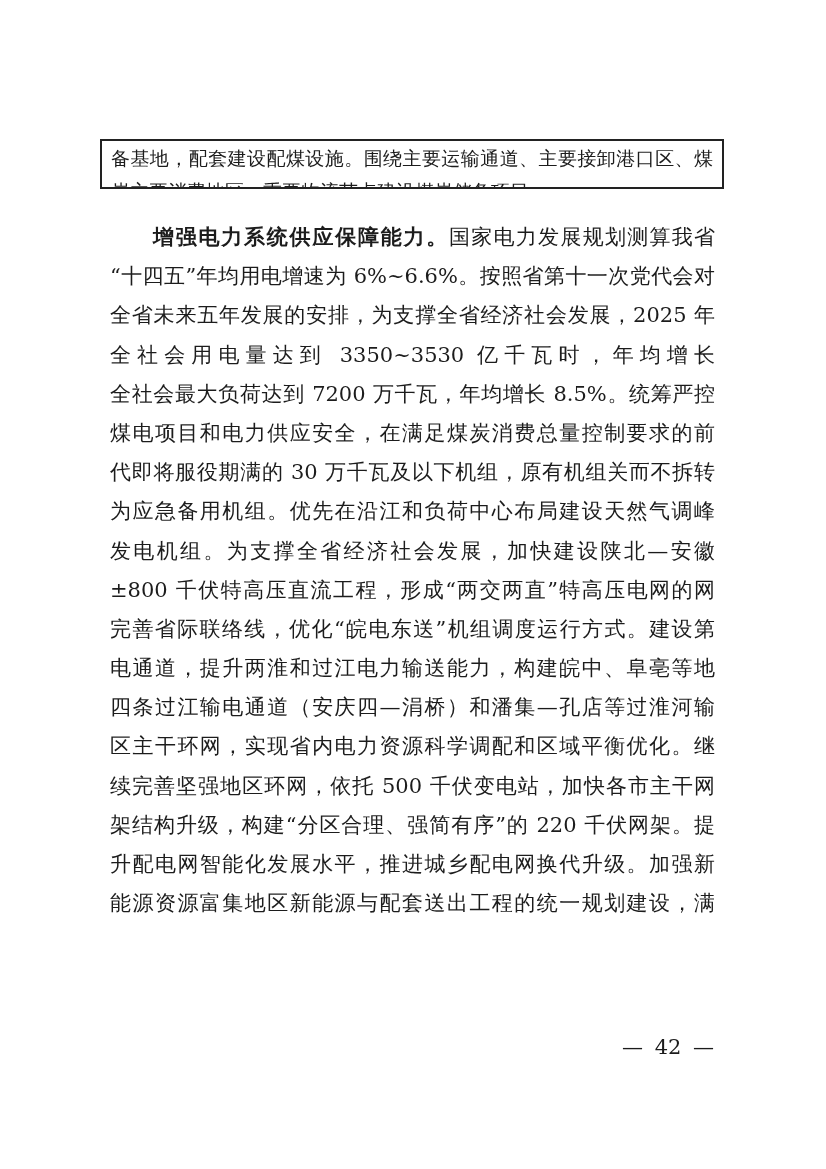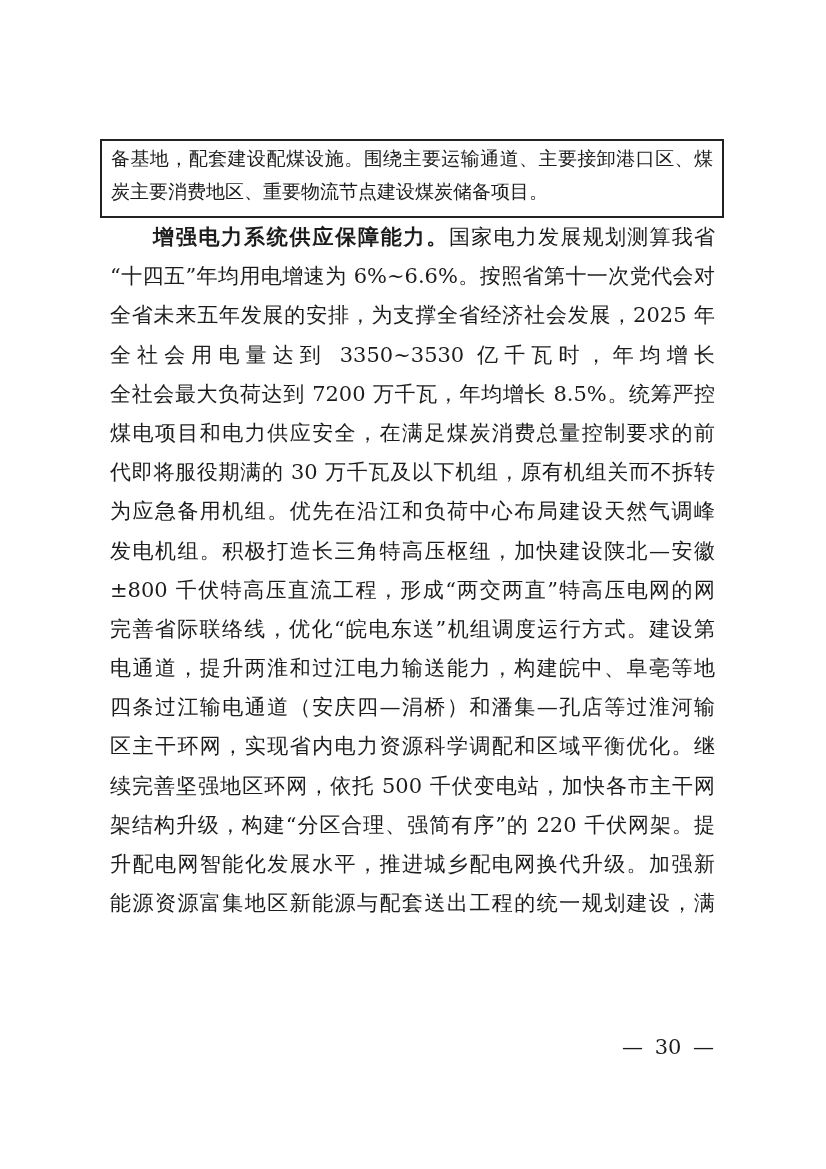--- a/index.html
+++ b/index.html
@@ -15,21 +15,21 @@
     overflow: hidden;
     font-family: "DejaVu Serif", "Liberation Serif", serif;
     color: #1c1c1c;
   }
   
   .callout-box {
     position: absolute;
     left: 100px;
     top: 139px;
     width: 624px;
-    height: 79px;
+    height: 50px;
     box-sizing: border-box;
     border: 2px solid #222222;
     padding: 1px 9px 2px 9px;
     overflow: hidden;
   }
   .callout-line {
     font-size: 19px;
     line-height: 33px;
     height: 33px;
     white-space: nowrap;
@@ -90,27 +90,27 @@
 
   <div class="body-paragraph">
     <div class="para-line first"><span class="lead-bold">增强电力系统供应保障能力。</span><span>国家电力发展规划测算我省</span></div>
     <div class="para-line">“十四五”年均用电增速为 6%~6.6%。按照省第十一次党代会对</div>
     <div class="para-line">全省未来五年发展的安排，为支撑全省经济社会发展，2025 年</div>
     <div class="para-line">全社会用电量达到 3350~3530 亿千瓦时，年均增长 6.6%~7.8%，</div>
     <div class="para-line">全社会最大负荷达到 7200 万千瓦，年均增长 8.5%。统筹严控</div>
     <div class="para-line">煤电项目和电力供应安全，在满足煤炭消费总量控制要求的前</div>
     <div class="para-line">代即将服役期满的 30 万千瓦及以下机组，原有机组关而不拆转</div>
     <div class="para-line">为应急备用机组。优先在沿江和负荷中心布局建设天然气调峰</div>
-    <div class="para-line">发电机组。积极打造长三角特高压枢纽，加快建设陕北—安徽</div>
+    <div class="para-line">发电机组。为支撑全省经济社会发展，加快建设陕北—安徽</div>
     <div class="para-line">±800 千伏特高压直流工程，形成“两交两直”特高压电网的网架。</div>
     <div class="para-line">完善省际联络线，优化“皖电东送”机组调度运行方式。建设第</div>
     <div class="para-line">电通道，提升两淮和过江电力输送能力，构建皖中、阜亳等地</div>
     <div class="para-line">四条过江输电通道（安庆四—涓桥）和潘集—孔店等过淮河输</div>
     <div class="para-line">区主干环网，实现省内电力资源科学调配和区域平衡优化。继</div>
     <div class="para-line">续完善坚强地区环网，依托 500 千伏变电站，加快各市主干网</div>
     <div class="para-line">架结构升级，构建“分区合理、强简有序”的 220 千伏网架。提</div>
     <div class="para-line">升配电网智能化发展水平，推进城乡配电网换代升级。加强新</div>
     <div class="para-line">能源资源富集地区新能源与配套送出工程的统一规划建设，满</div>
   </div>
 
-  <div class="page-number">— 30 —</div>
+  <div class="page-number">— 42 —</div>
 
 </div>
 
 </body></html>

